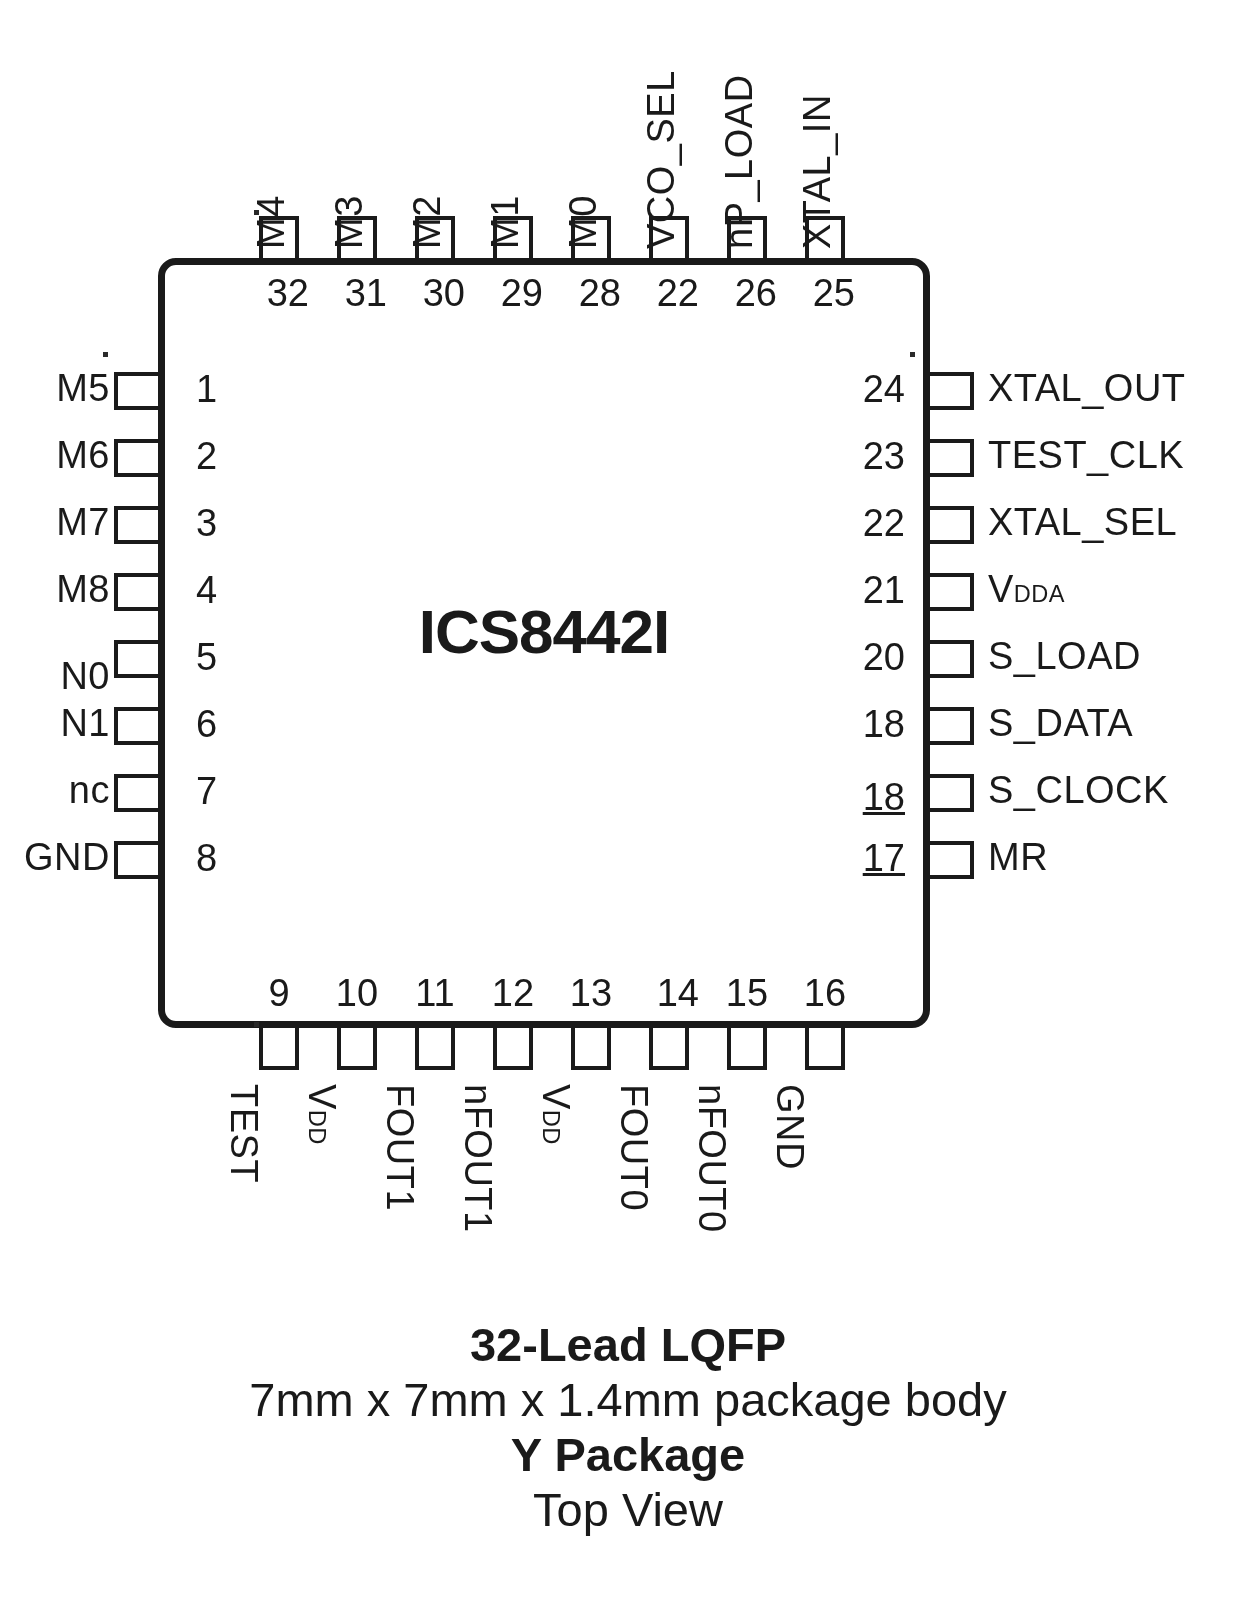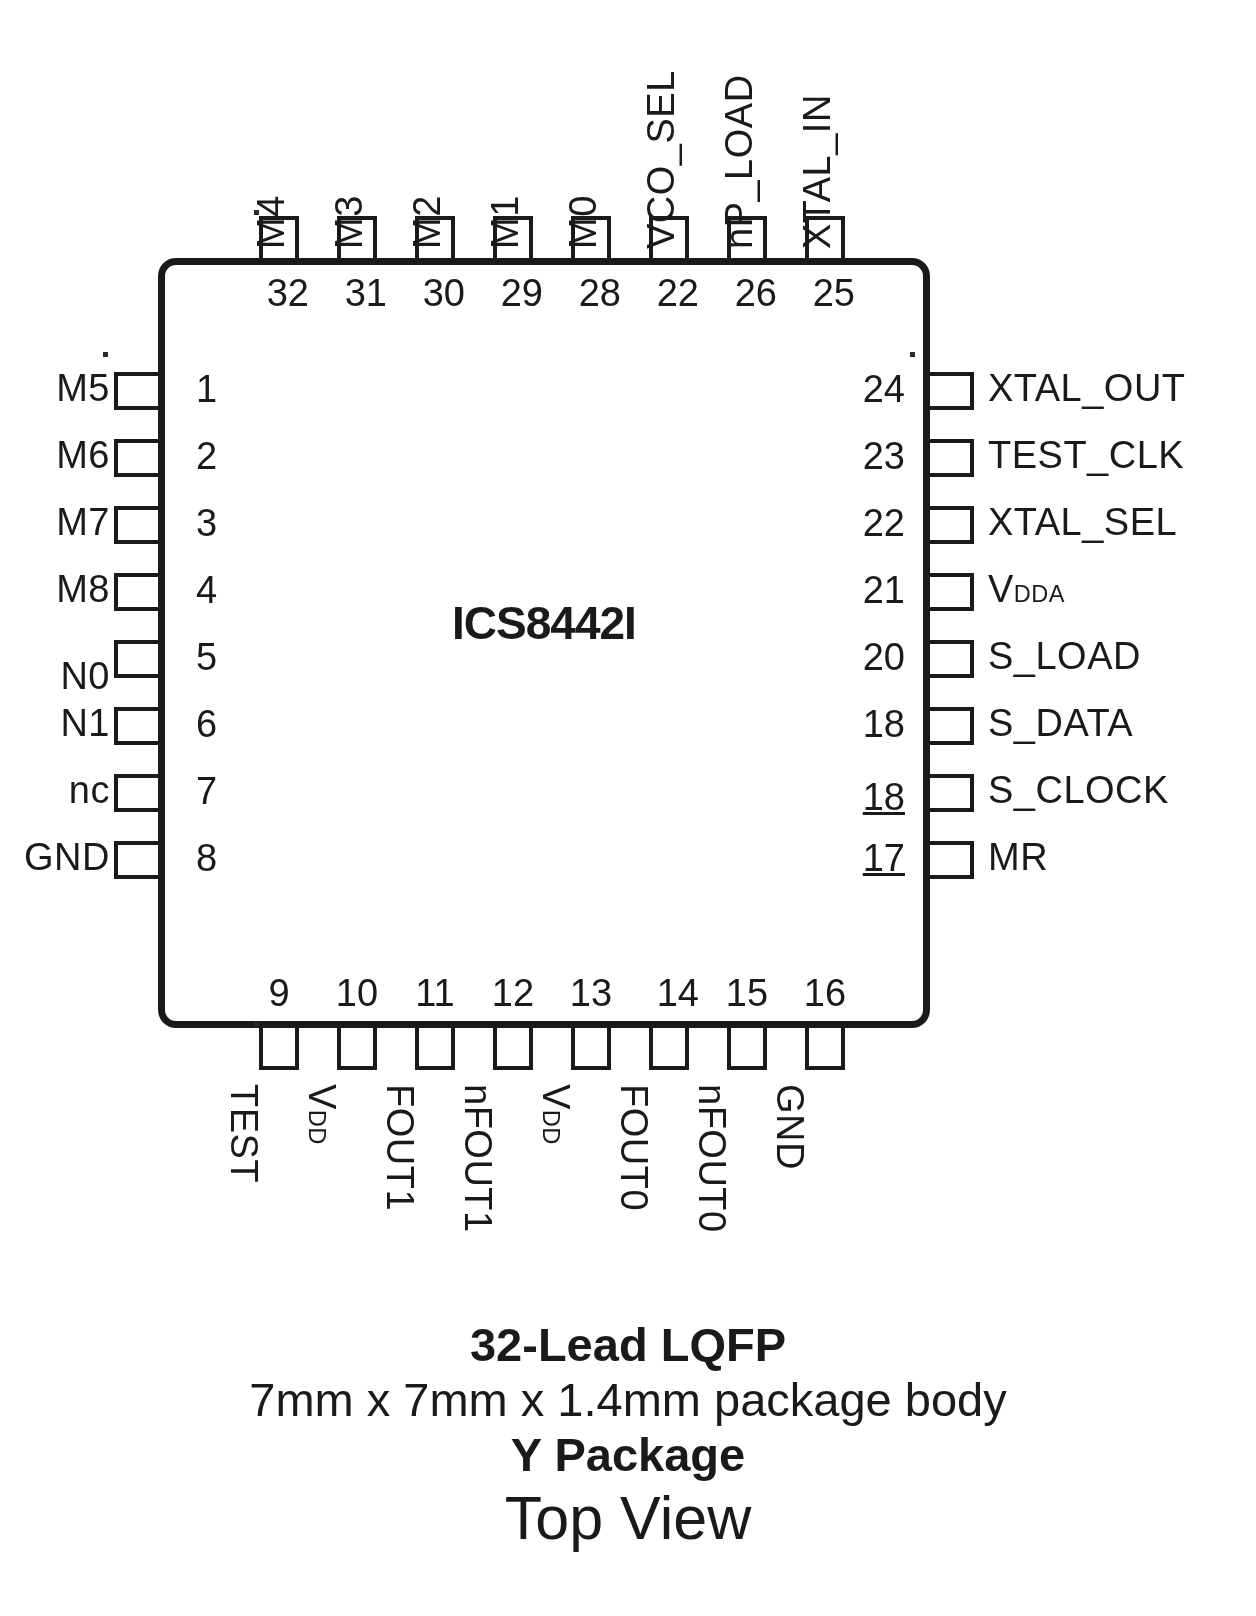--- a/index.html
+++ b/index.html
@@ -31,21 +31,21 @@
     background: #ffffff;
     box-sizing: border-box;
     z-index: 3;
   }
   .part-number {
     position: absolute;
     left: 158px;
     top: 596px;
     width: 772px;
     text-align: center;
-    font-size: 46px;
+    font-size: 62px;
     font-weight: bold;
     letter-spacing: -1px;
     color: #1a1a1a;
     z-index: 6;
   }
 
   
   .pad {
     position: absolute;
     border: 4px solid #1a1a1a;
@@ -148,21 +148,21 @@
     z-index: 8;
   }
   .caption .line {
     display: block;
     color: #1a1a1a;
     line-height: 1.17;
   }
   .caption .l1 { font-size: 47px; font-weight: bold; }
   .caption .l2 { font-size: 47px; font-weight: normal; }
   .caption .l3 { font-size: 47px; font-weight: bold; }
-  .caption .l4 { font-size: 61px; font-weight: normal; }
+  .caption .l4 { font-size: 47px; font-weight: normal; }
 
   .tick {
     position: absolute;
     width: 5px;
     height: 5px;
     background: #2a2a2a;
     z-index: 9;
   }
 </style>
 </head>

